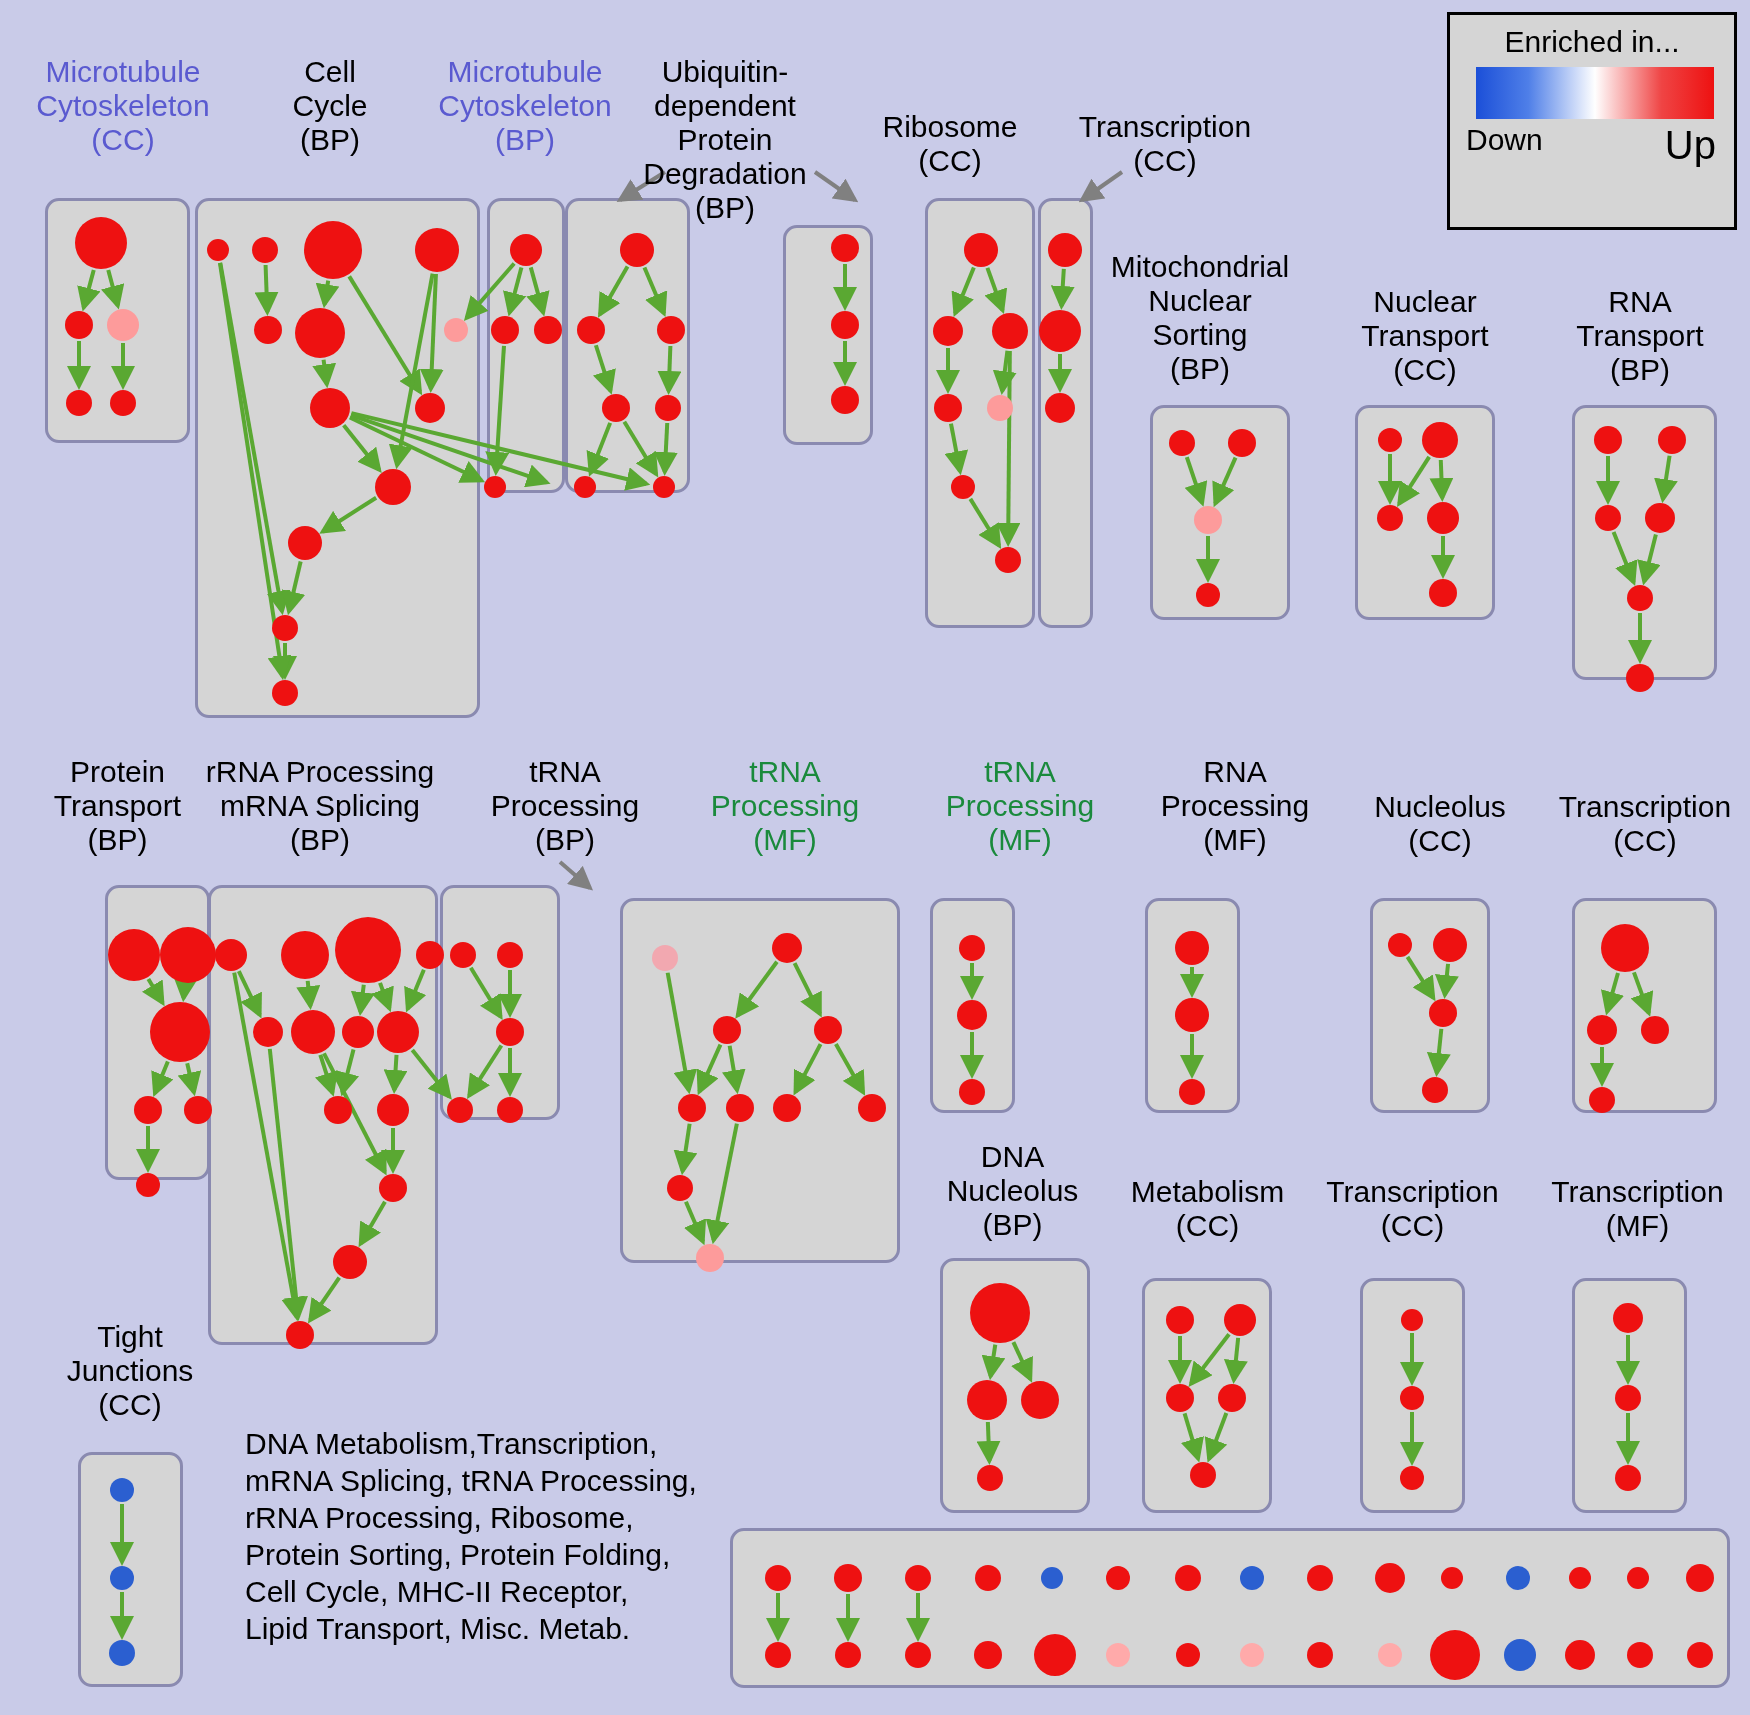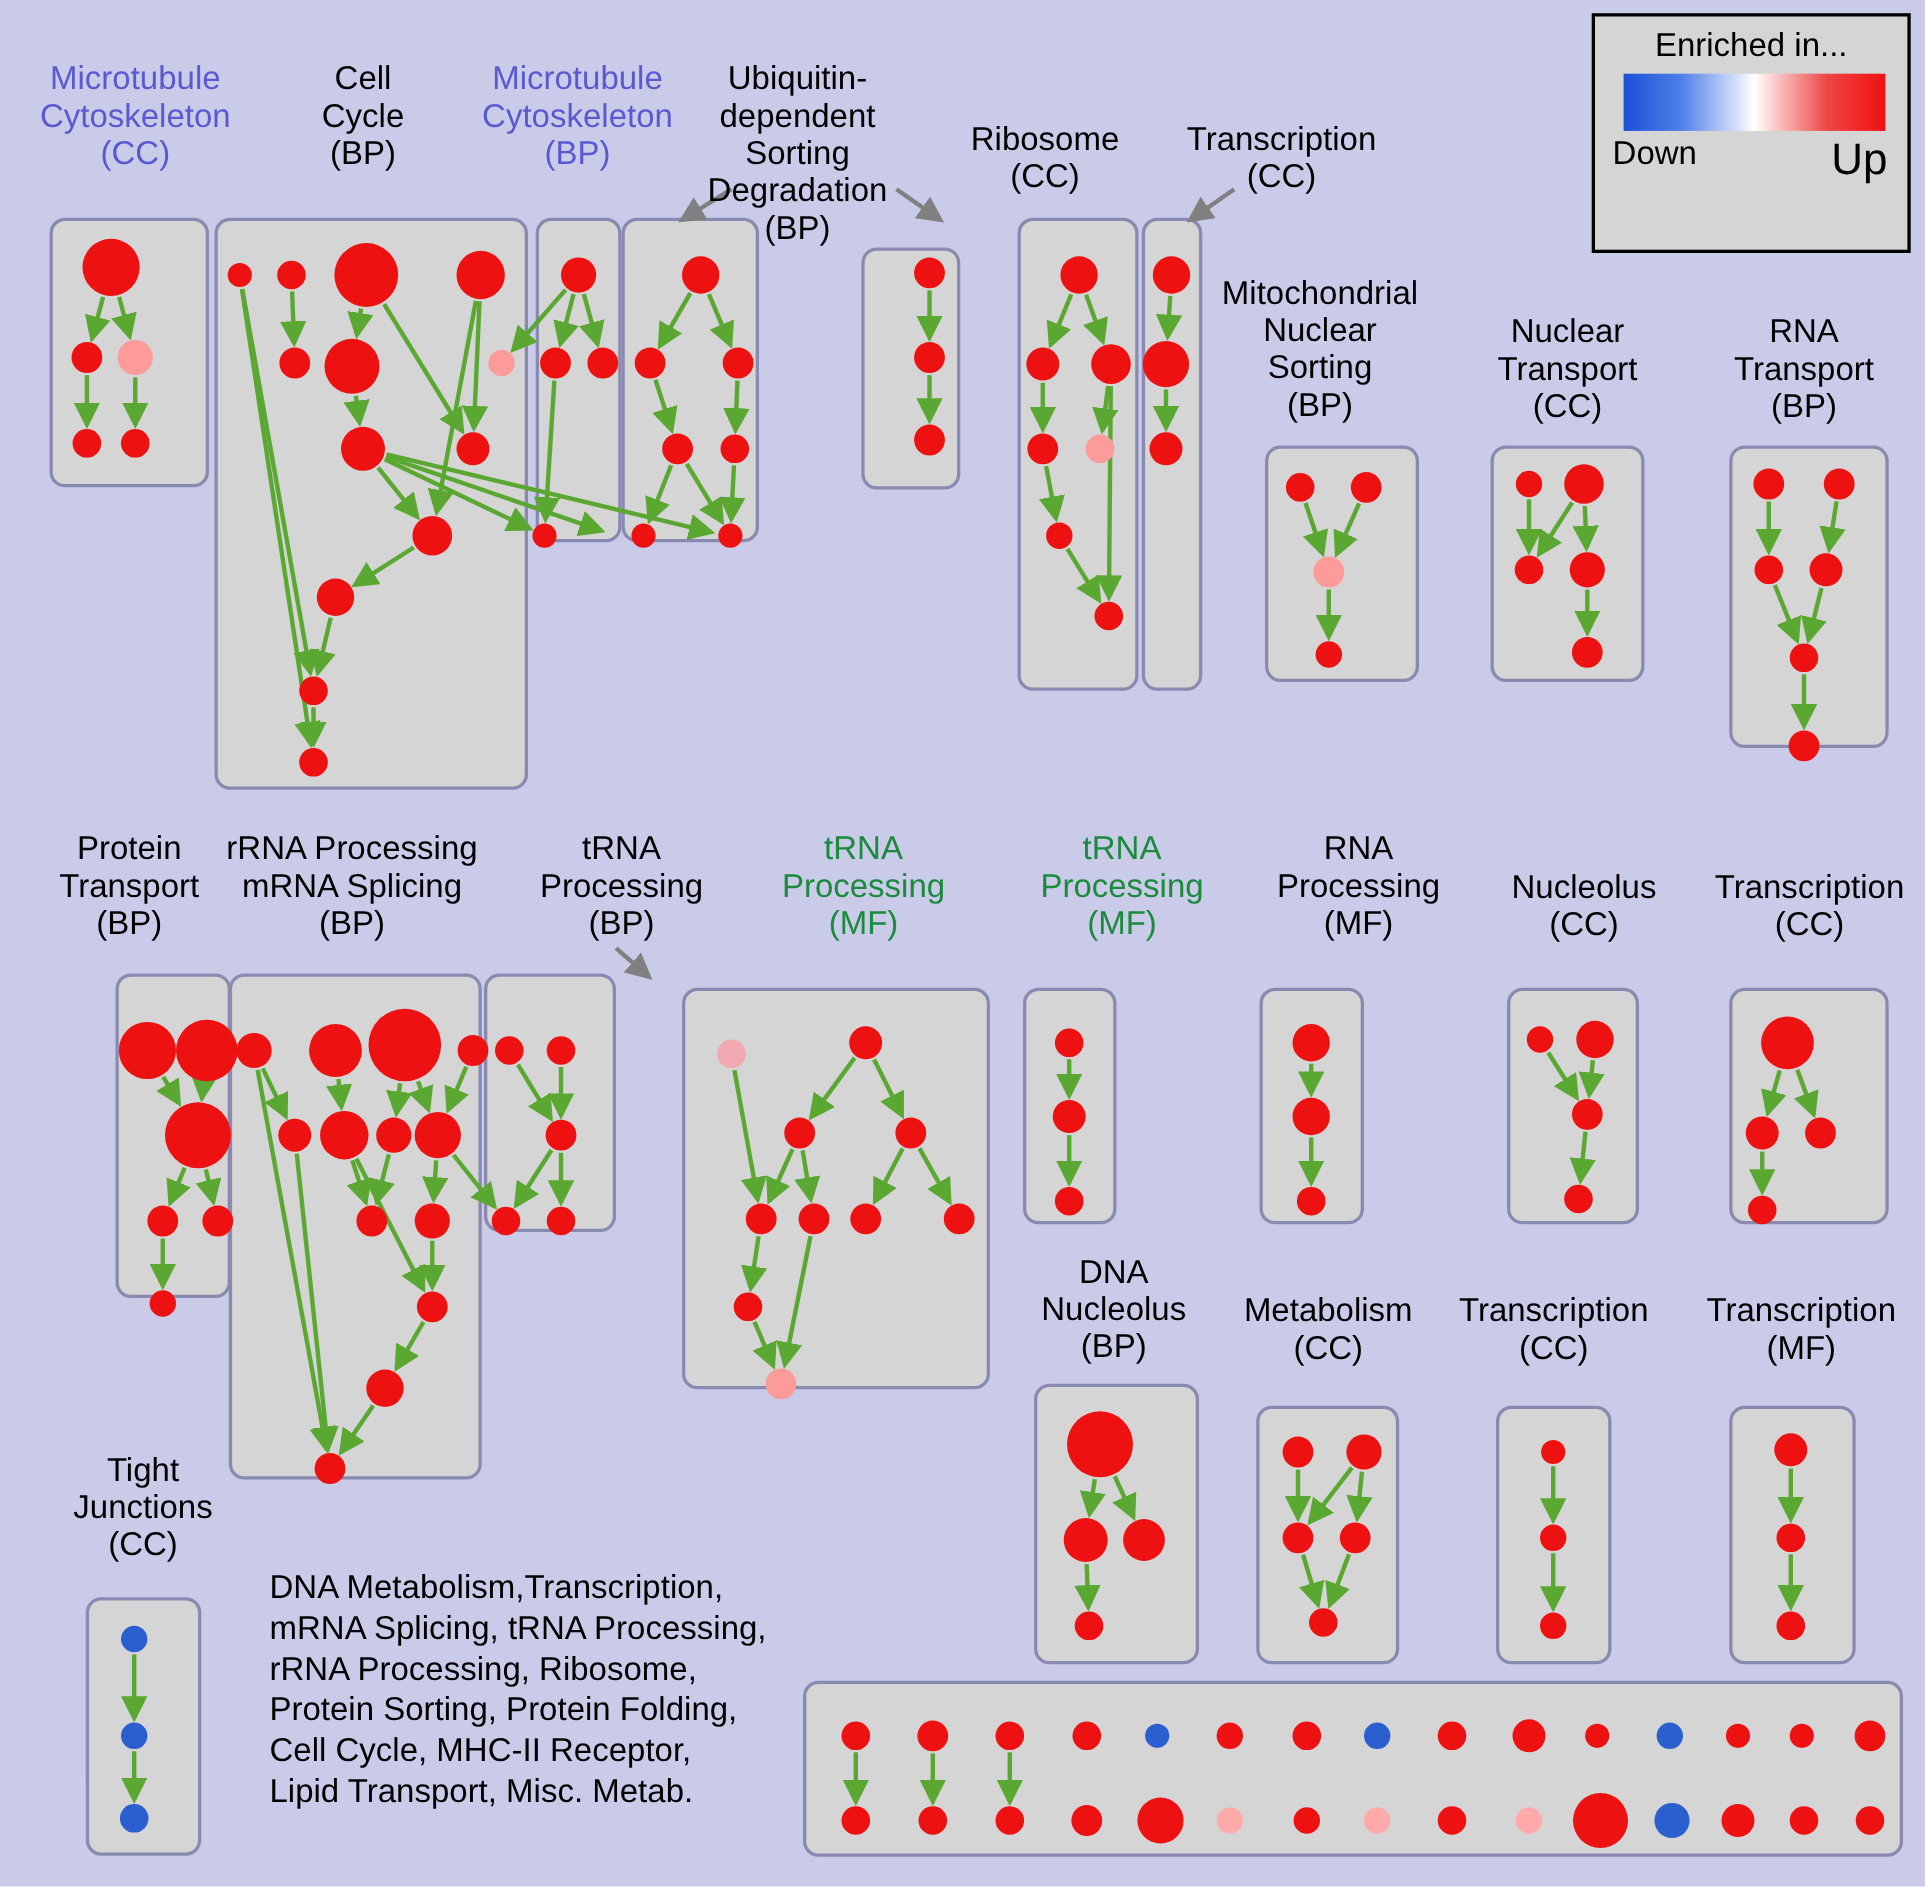--- a/index.html
+++ b/index.html
@@ -427,21 +427,21 @@
 Cytoskeleton
 (CC)</div>
       <div class="label" style="left: 255px; top: 55px; width: 150px;">Cell
 Cycle
 (BP)</div>
       <div class="label blue" style="left: 415px; top: 55px; width: 220px;">Microtubule
 Cytoskeleton
 (BP)</div>
       <div class="label" style="left: 630px; top: 55px; width: 190px;">Ubiquitin-
 dependent
-Sorting
+Protein
 Degradation
 (BP)</div>
       <div class="label" style="left: 860px; top: 110px; width: 180px;">Ribosome
 (CC)</div>
       <div class="label" style="left: 1055px; top: 110px; width: 220px;">Transcription
 (CC)</div>
       <div class="label" style="left: 1095px; top: 250px; width: 210px;">Mitochondrial
 Nuclear
 Sorting
 (BP)</div>

